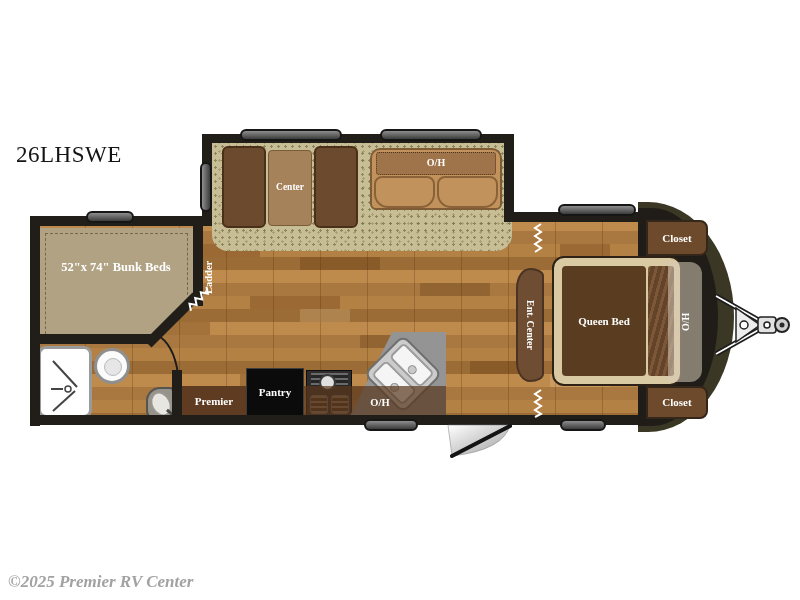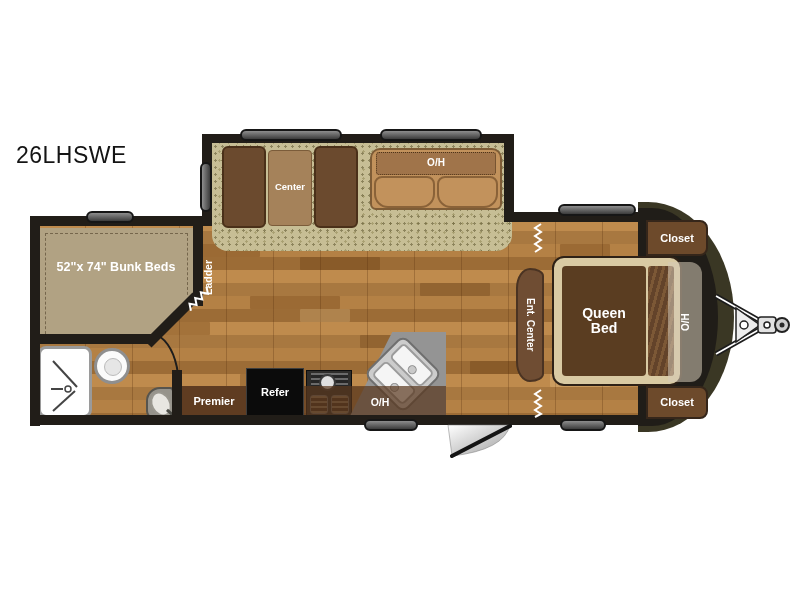--- a/index.html
+++ b/index.html
@@ -1,17 +1,17 @@
 <!DOCTYPE html>
 <html><head>
 <meta charset="utf-8">
 <style>
   html,body{margin:0;padding:0;background:#fff;}
   .stage{position:relative;width:800px;height:600px;background:#ffffff;overflow:hidden;
-         font-family:Liberation Sans, sans-serif;}
+         font-family:Liberation Serif, serif;}
   .abs{position:absolute;}
   .wall{position:absolute;background:#211d18;}
   .win{position:absolute;background:linear-gradient(180deg,#8d8d8d,#3c3c3c);
        border:2px solid #161616;border-radius:6px;box-sizing:border-box;}
   .win.vert{background:linear-gradient(90deg,#8d8d8d,#3c3c3c);}
   .lbl{position:absolute;color:#fff;font-weight:bold;display:flex;align-items:center;
        justify-content:center;text-align:center;line-height:1.1;}
   .vdown{writing-mode:vertical-rl;}
   .vup{writing-mode:vertical-rl;transform:rotate(180deg);}
   .floor{position:absolute;left:38px;top:218px;width:614px;height:200px;
@@ -114,21 +114,21 @@
     <div class="abs" style="left:4px;top:3px;width:44px;height:21px;background:#f5f5f5;border:2px solid #9b9b9b;border-radius:5px;box-sizing:border-box;">
       <div class="abs" style="left:19px;top:7px;width:7px;height:7px;border-radius:50%;background:#c9c9c9;border:1px solid #8d8d8d;"></div>
     </div>
     <div class="abs" style="left:4px;top:28px;width:44px;height:21px;background:#f5f5f5;border:2px solid #9b9b9b;border-radius:5px;box-sizing:border-box;">
       <div class="abs" style="left:19px;top:7px;width:7px;height:7px;border-radius:50%;background:#c9c9c9;border:1px solid #8d8d8d;"></div>
     </div>
   </div>
 
   <div class="abs" style="left:178px;top:386px;width:268px;height:30px;background:rgba(88,54,28,.70);"></div>
   <div class="abs" style="left:246px;top:368px;width:58px;height:48px;background:#0b0b0b;border:1px solid #3c3c3c;box-sizing:border-box;"></div>
-  <div class="lbl" style="left:246px;top:368px;width:58px;height:48px;font-size:11px;">Refer</div>
+  <div class="lbl" style="left:246px;top:368px;width:58px;height:48px;font-size:11px;">Pantry</div>
   <div class="lbl" style="left:180px;top:390px;width:68px;height:22px;font-size:11px;">Premier</div>
   <div class="lbl" style="left:352px;top:392px;width:56px;height:22px;font-size:10.5px;">O/H</div>
 
   <div class="bench" style="left:222px;top:146px;width:44px;height:82px;"></div>
   <div class="abs" style="left:268px;top:150px;width:44px;height:76px;background:#a5825a;border:1px solid #7b5c3a;border-radius:4px;box-sizing:border-box;"></div>
   <div class="lbl" style="left:266px;top:180px;width:48px;height:14px;font-size:9.5px;">Center</div>
   <div class="bench" style="left:314px;top:146px;width:44px;height:82px;"></div>
   <div class="sofa">
     <div class="cushion" style="left:2px;top:26px;width:61px;height:32px;"></div>
     <div class="cushion" style="left:65px;top:26px;width:61px;height:32px;"></div>
@@ -151,21 +151,21 @@
   <div class="wall" style="left:167px;top:286px;width:10px;height:68px;transform:rotate(45deg);"></div>
   <div class="wall" style="left:30px;top:334px;width:122px;height:10px;"></div>
   <div class="wall" style="left:172px;top:370px;width:10px;height:46px;"></div>
 
   <div class="cap-olive"></div>
   <div class="cap-black"></div>
 
   <div class="abs" style="left:552px;top:256px;width:130px;height:130px;background:#d9caa3;border:2px solid #2e2116;border-radius:12px;box-sizing:border-box;"></div>
   <div class="abs" style="left:562px;top:266px;width:84px;height:110px;background:#5a3d21;border-radius:4px;"></div>
   <div class="abs" style="left:648px;top:266px;width:26px;height:110px;background:repeating-linear-gradient(105deg,#7c5836 0 3px,#63432a 3px 7px);border-radius:3px;"></div>
-  <div class="lbl" style="left:578px;top:296px;width:52px;height:50px;font-size:14px;">Queen Bed</div>
+  <div class="lbl" style="left:578px;top:296px;width:52px;height:50px;font-size:11px;">Queen Bed</div>
   <div class="abs" style="left:668px;top:262px;width:34px;height:120px;background:rgba(214,202,184,.55);border-radius:0 12px 12px 0;"></div>
   <div class="lbl vup" style="left:672px;top:292px;width:26px;height:60px;font-size:10px;">O/H</div>
 
   <div class="closet" style="top:220px;height:36px;"></div>
   <div class="lbl" style="left:646px;top:220px;width:62px;height:36px;font-size:11px;">Closet</div>
   <div class="closet" style="top:386px;height:33px;"></div>
   <div class="lbl" style="left:646px;top:386px;width:62px;height:33px;font-size:11px;">Closet</div>
 
   <div class="win" style="left:86px;top:211px;width:48px;height:12px;"></div>
   <div class="win" style="left:240px;top:129px;width:102px;height:12px;"></div>
@@ -202,13 +202,14 @@
     <path d="M2,6 L48,32" stroke="#ffffff" stroke-width="1.6"></path>
     <path d="M2,64 L48,38" stroke="#ffffff" stroke-width="1.6"></path>
     <polygon points="22,18 22,52 46,35" fill="#ececec" stroke="#222" stroke-width="1.5"></polygon>
     <circle cx="30" cy="35" r="4" fill="#fff" stroke="#222" stroke-width="1.5"></circle>
     <rect x="44" y="27" width="18" height="16" rx="3" fill="#e2e2e2" stroke="#222" stroke-width="1.5"></rect>
     <circle cx="53" cy="35" r="3" fill="#fff" stroke="#222" stroke-width="1.5"></circle>
     <circle cx="68" cy="35" r="7" fill="#cfcfcf" stroke="#222" stroke-width="2"></circle>
     <circle cx="68" cy="35" r="2.5" fill="#2a2a2a"></circle>
   </svg>
 
+  <div class="abs" style="left:8px;top:572px;font-size:17px;font-weight:bold;font-style:italic;color:#a2a2a2;">©2025 Premier RV Center</div>
 </div>
 
 </body></html>

